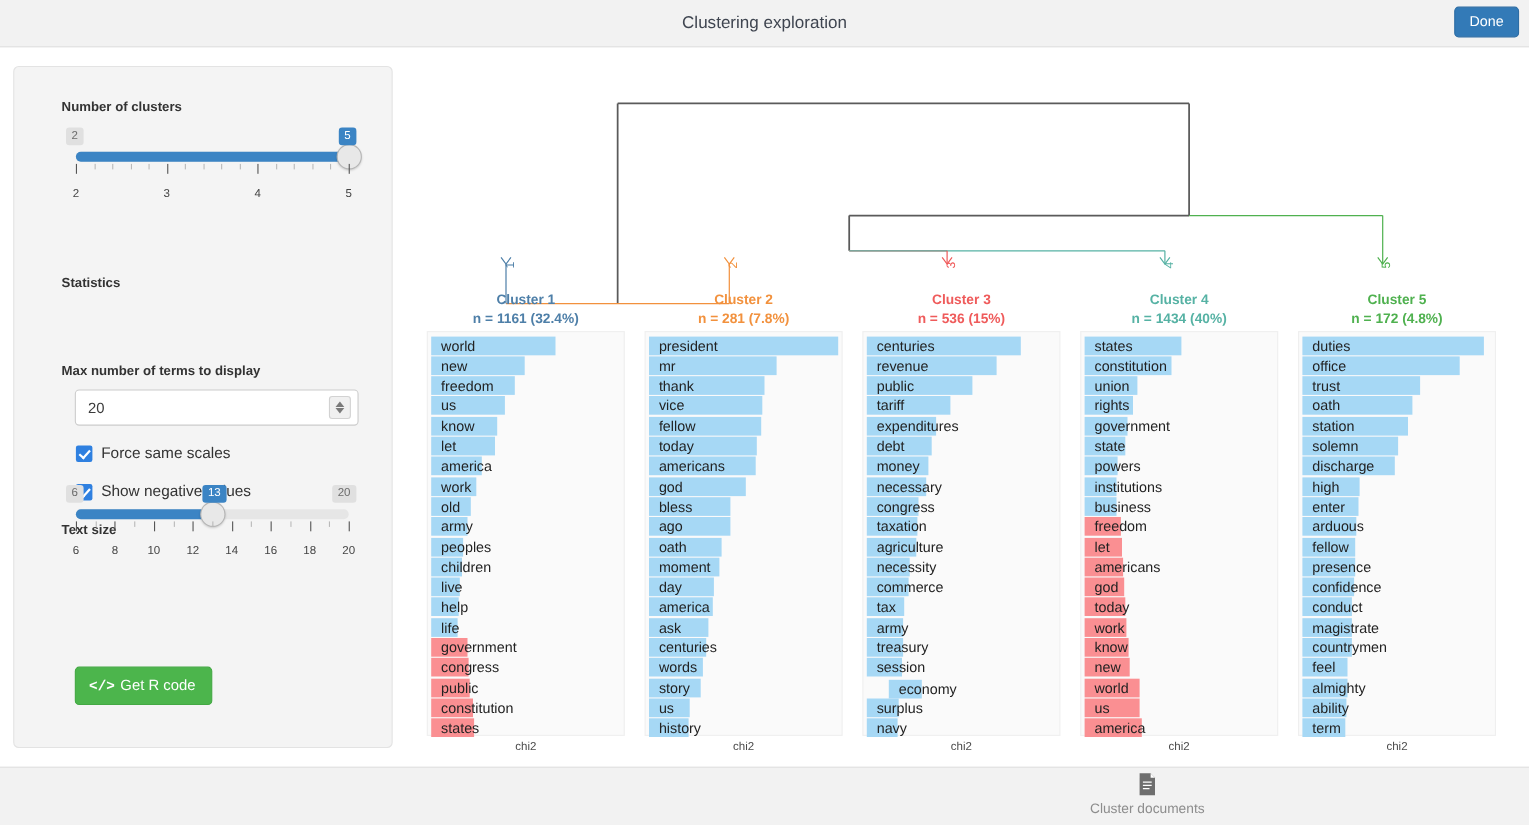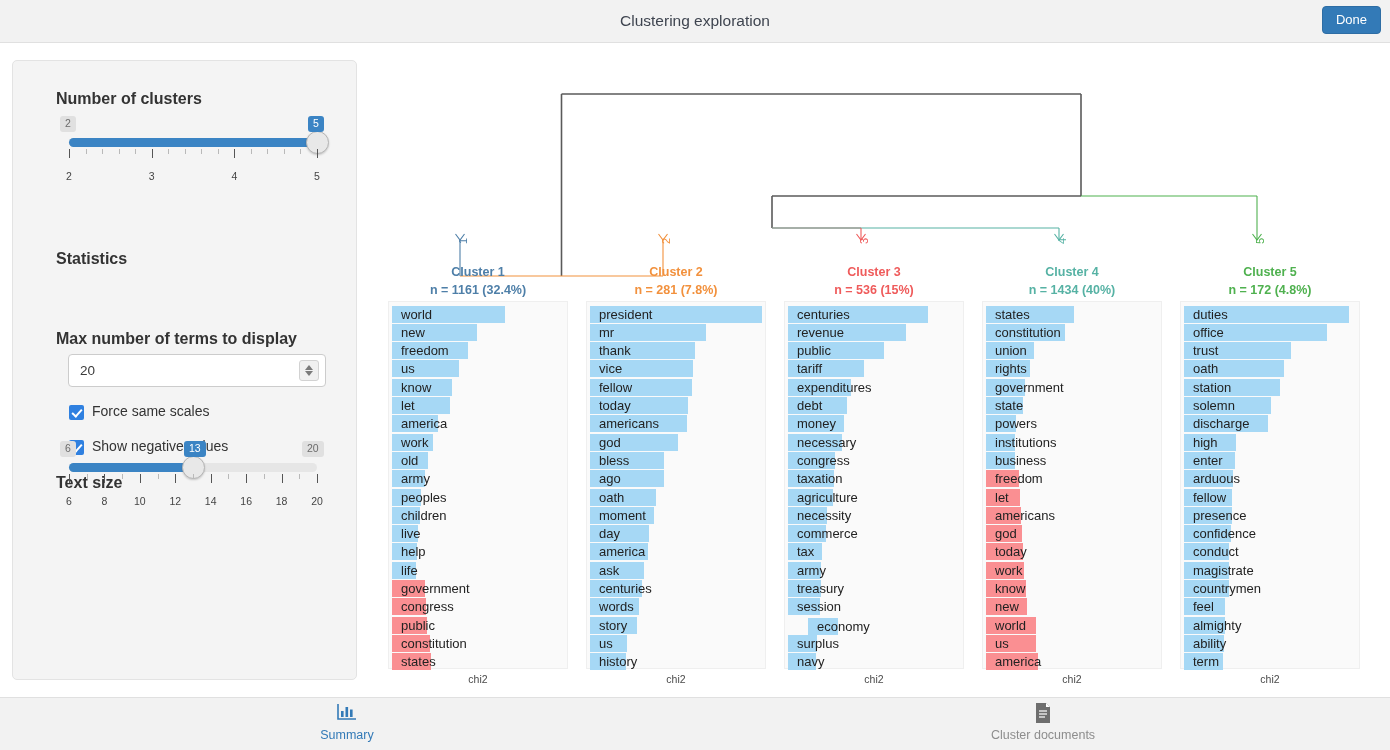--- a/index.html
+++ b/index.html
@@ -30,21 +30,21 @@
   }
 
   
   #sidebar {
     position: absolute; left: 12px; top: 60px;
     width: 345px; height: 620px;
     background: #f4f4f4; border: 1px solid #e3e3e3; border-radius: 5px;
   }
   .side-h {
     position: absolute; left: 43px;
-    font-size: 16px; font-weight: bold; color: #333;
+    font-size: 12px; font-weight: bold; color: #333;
     white-space: nowrap;
   }
 
   
   .slider-wrap { position: absolute; left: 45px; width: 258px; }
   .sl-track {
     position: absolute; left: 11px; top: 0; width: 248px; height: 9px;
     background: #e6e6e6; border-radius: 5px;
   }
   .sl-fill {
@@ -273,20 +273,23 @@
         <div class="tk-lab" style="left: 177.143px;">16</div>
         <div class="tk minor" style="left: 194.857px;"></div>
         <div class="tk major" style="left: 212.571px;"></div>
         <div class="tk-lab" style="left: 212.571px;">18</div>
         <div class="tk minor" style="left: 230.286px;"></div>
         <div class="tk major" style="left: 248px;"></div>
         <div class="tk-lab" style="left: 248px;">20</div>
       </div>
     </div>
 
+  <div id="getrcode-button">
+    <span class="codeico">&lt;/&gt;</span><span>Get R code</span>
+  </div>
 </div>
 
 <div id="plot">
   <svg id="dendro" viewBox="0 0 1015 240">
       <line x1="193.5" y1="11" x2="713" y2="11" stroke="#5a5a5a" stroke-width="1.6"></line>
       <line x1="193.5" y1="11" x2="193.5" y2="193" stroke="#5a5a5a" stroke-width="1.6"></line>
       <line x1="713" y1="11" x2="713" y2="113" stroke="#5a5a5a" stroke-width="1.6"></line>
       <line x1="404" y1="113" x2="713" y2="113" stroke="#5a5a5a" stroke-width="1.6"></line>
       <line x1="404" y1="113" x2="404" y2="145" stroke="#5a5a5a" stroke-width="1.6"></line>
       <line x1="92" y1="193" x2="295" y2="193" stroke="#f2913d" stroke-width="1.1"></line>
@@ -752,33 +755,20 @@
             <div class="bar-fill pos" style="width: 39.1899px;"></div>
             <div class="bar-lab">term</div>
           </div>
         </div>
         <div class="axis-lab">chi2</div>
       </div>
     </div>
 </div>
 
 <div id="bottomnav">
-    <div class="navtab active" style="left: 257px;">
-      <span class="navico"><svg width="22" height="20" viewBox="0 0 22 20">
-          <g stroke="#337ab7" stroke-width="1.6" fill="none">
-            <path d="M2 2 L2 17 L20 17"></path>
-          </g>
-          <g fill="#337ab7">
-            <rect x="5" y="9" width="2.6" height="6"></rect>
-            <rect x="9.5" y="5" width="2.6" height="10"></rect>
-            <rect x="14" y="7.5" width="2.6" height="7.5"></rect>
-          </g>
-        </svg></span>
-      <span class="navlab">Summary</span>
-    </div>
     <div class="navtab inactive" style="left: 953px;">
       <span class="navico"><svg width="20" height="22" viewBox="0 0 20 22">
           <path d="M3 1 H13 L17 5 V21 H3 Z" fill="#6e6e6e"></path>
           <path d="M13 1 L13 5 L17 5 Z" fill="#ffffff"></path>
           <g stroke="#ffffff" stroke-width="1.2">
             <path d="M6 9 H14"></path>
             <path d="M6 12 H14"></path>
             <path d="M6 15 H12"></path>
           </g>
         </svg></span>

